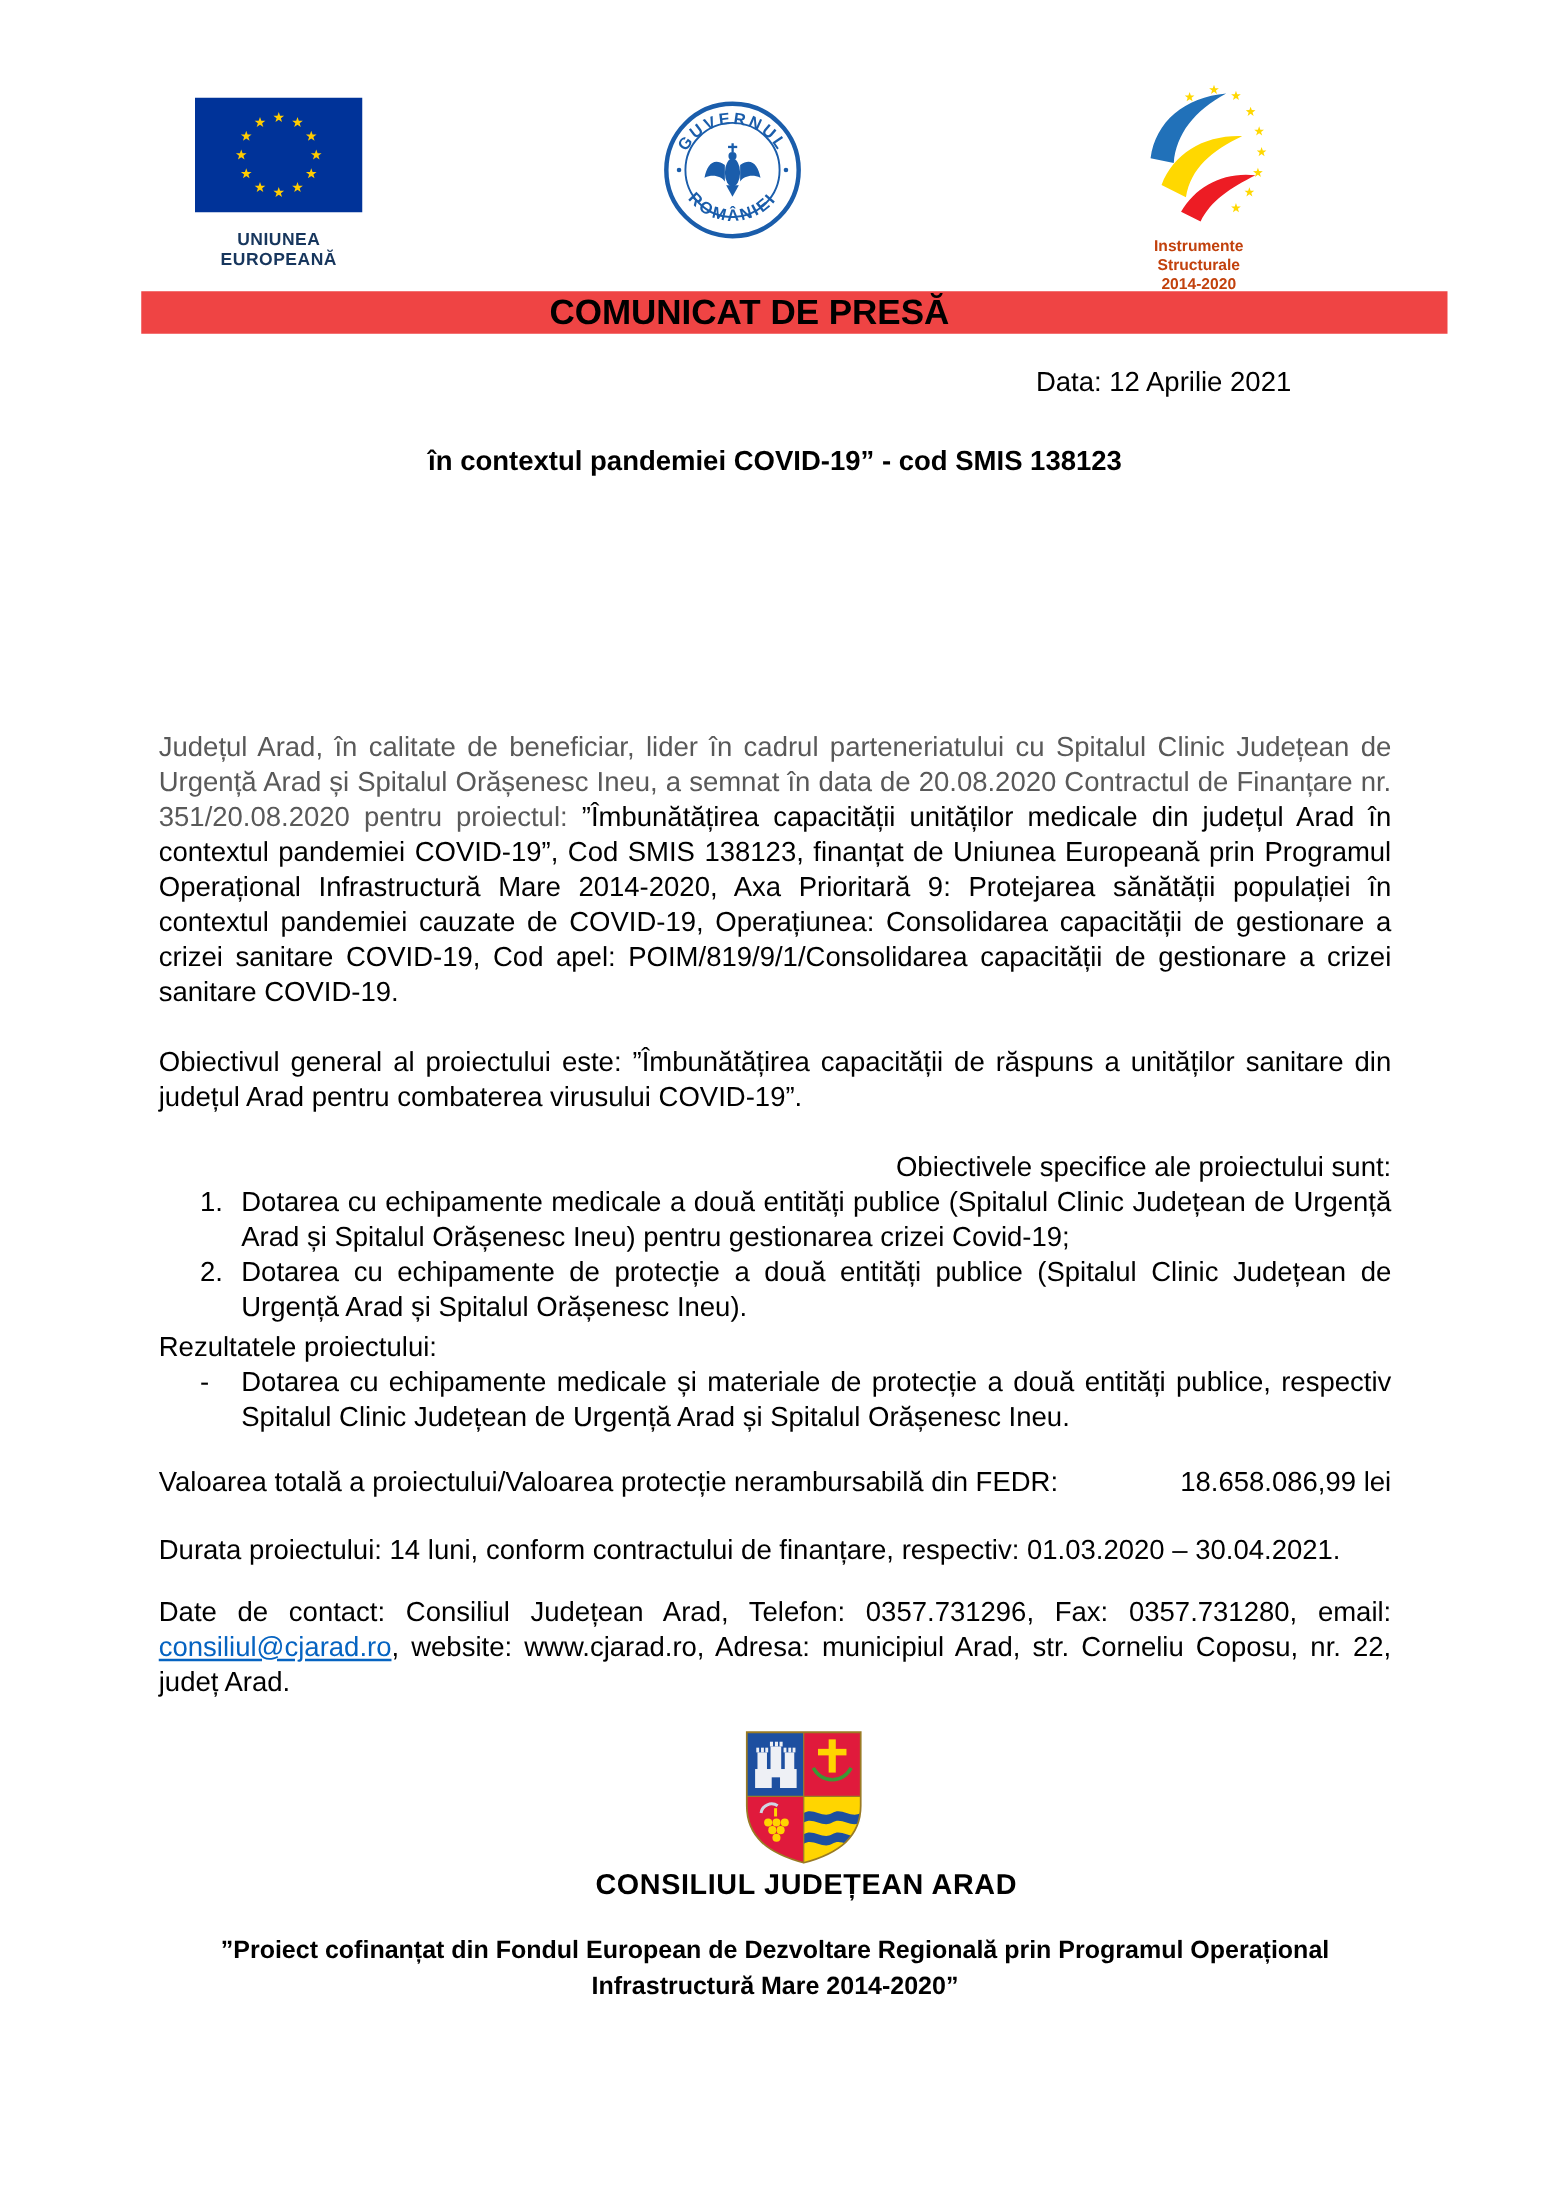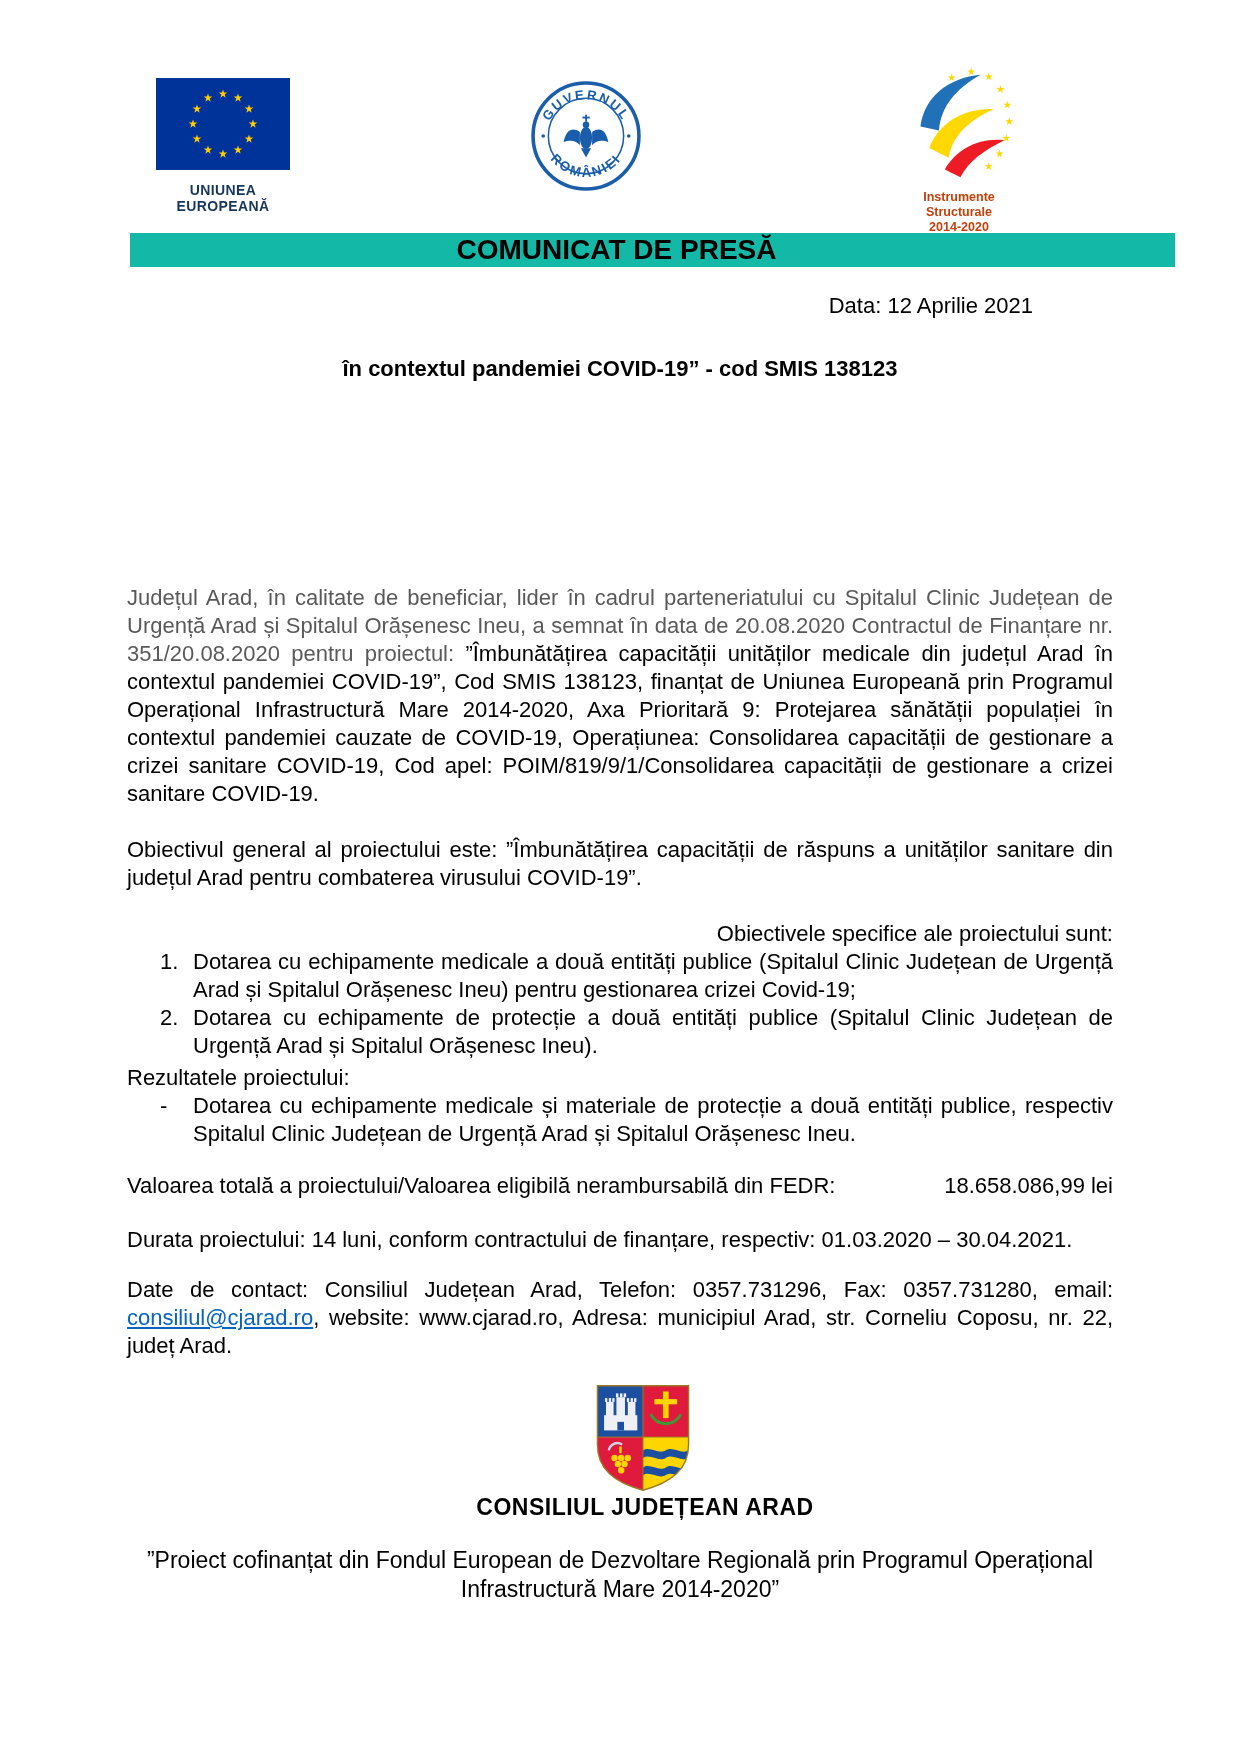--- a/index.html
+++ b/index.html
@@ -15,22 +15,22 @@
 
   
   .logo-block { text-align:center; }
   .eu-caption {
     margin-top:8px; font-size:14px; font-weight:bold; color:#17365d; letter-spacing:0.4px;
   }
   .is-caption { margin-top:2px; font-size:12.5px; font-weight:bold; color:#c2410c; line-height:15px; }
 
   
   .banner {
-    left:130px; top:233px; width:1045px; height:34px;
-    background:#14b8a6;
+    left:113px; top:233px; width:1045px; height:34px;
+    background:#ef4444;
     display:flex; align-items:center; justify-content:center;
     box-sizing:border-box; padding-right:72px;
     font-size:28px; font-weight:bold; color:#000;
   }
 
   
   .txt {
     left:127px; width:986px;
     font-size:22px; line-height:28px;
     text-align:justify;
@@ -57,21 +57,21 @@
   .email-link { color:#0563c1; text-decoration:underline; }
 
   
   .shield-wrap { left:590px; top:1382px; width:106px; height:112px; }
   .org-name {
     left:152px; top:1494px; width:986px;
     text-align:center; font-weight:bold; font-size:23px; letter-spacing:0.5px;
   }
   .cofinance {
     left:127px; top:1546px; width:986px;
-    text-align:center; font-weight:normal; font-size:23px; line-height:29px;
+    text-align:center; font-weight:bold; font-size:20px; line-height:29px;
   }
 </style>
 </head>
 <body>
 
 <div class="page">
 
   <div class="abs logo-block" style="left:149px; top:78px; width:148px;">
     <svg width="134" height="92" viewBox="0 0 134 92">
       <rect width="134" height="92" fill="#003399"></rect>
@@ -177,21 +177,21 @@
 
   <div class="abs txt res-heading">Rezultatele proiectului:</div>
   <div class="abs txt res-list">
     <div class="list-item">
       <span class="list-marker">-</span>
       <span class="list-text">Dotarea cu echipamente medicale și materiale de protecție a două entități publice, respectiv Spitalul Clinic Județean de Urgență Arad și Spitalul Orășenesc Ineu.</span>
     </div>
   </div>
 
   <div class="abs txt value-row">
-    <span>Valoarea totală a proiectului/Valoarea eligibilă nerambursabilă din FEDR:</span>
+    <span>Valoarea totală a proiectului/Valoarea protecție nerambursabilă din FEDR:</span>
     <span>18.658.086,99 lei</span>
   </div>
 
   <div class="abs txt duration">Durata proiectului: 14 luni, conform contractului de finanțare, respectiv: 01.03.2020 – 30.04.2021.</div>
 
   <div class="abs txt contact">
     <span>Date de contact: Consiliul Județean Arad, Telefon: 0357.731296, Fax: 0357.731280, email: </span><a class="email-link" href="#">consiliul@cjarad.ro</a><span>, website: www.cjarad.ro, Adresa: municipiul Arad, str. Corneliu Coposu, nr. 22, județ Arad.</span>
   </div>
 
   <div class="abs shield-wrap">

